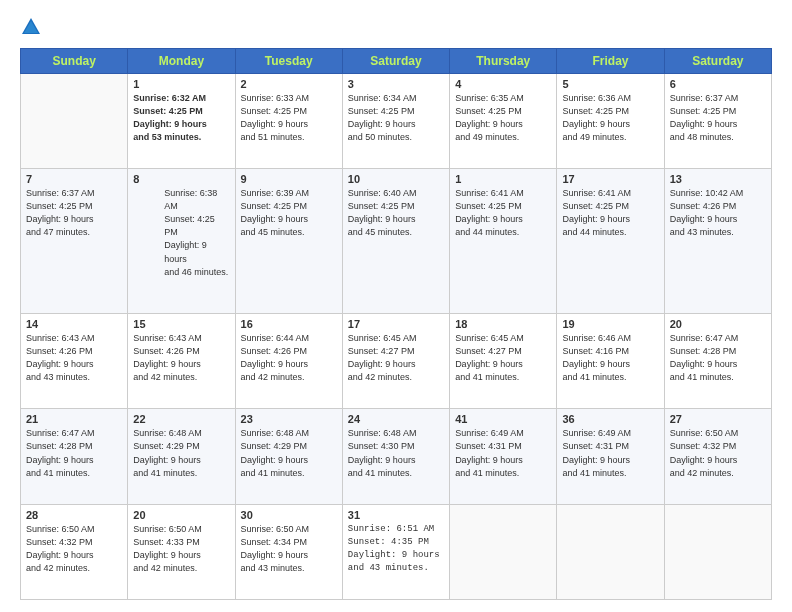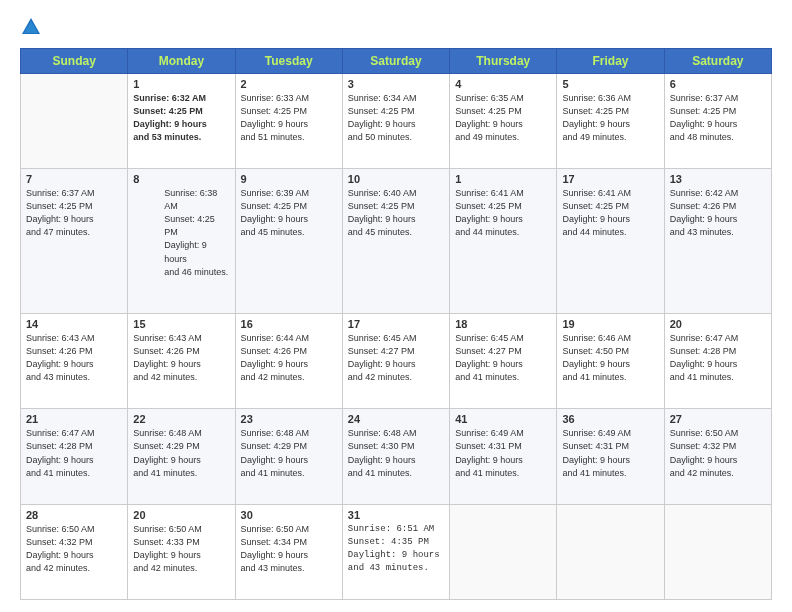--- a/index.html
+++ b/index.html
@@ -214,21 +214,21 @@
           </td>
           <td>
             <span class="day-number">17</span>
             <div class="day-info" style="white-space: pre-line;">Sunrise: 6:41 AM
 Sunset: 4:25 PM
 Daylight: 9 hours
 and 44 minutes.</div>
           </td>
           <td>
             <span class="day-number">13</span>
-            <div class="day-info" style="white-space: pre-line;">Sunrise: 6:42 AM
+            <div class="day-info" style="white-space: pre-line;">Sunrise: 10:42 AM
 Sunset: 4:26 PM
 Daylight: 9 hours
 and 43 minutes.</div>
           </td>
         </tr>
         <tr>
           <td>
             <span class="day-number">14</span>
             <div class="day-info" style="white-space: pre-line;">Sunrise: 6:43 AM
 Sunset: 4:26 PM
@@ -259,21 +259,21 @@
           <td>
             <span class="day-number">18</span>
             <div class="day-info" style="white-space: pre-line;">Sunrise: 6:45 AM
 Sunset: 4:27 PM
 Daylight: 9 hours
 and 41 minutes.</div>
           </td>
           <td>
             <span class="day-number">19</span>
             <div class="day-info" style="white-space: pre-line;">Sunrise: 6:46 AM
-Sunset: 4:50 PM
+Sunset: 4:16 PM
 Daylight: 9 hours
 and 41 minutes.</div>
           </td>
           <td>
             <span class="day-number">20</span>
             <div class="day-info" style="white-space: pre-line;">Sunrise: 6:47 AM
 Sunset: 4:28 PM
 Daylight: 9 hours
 and 41 minutes.</div>
           </td>

